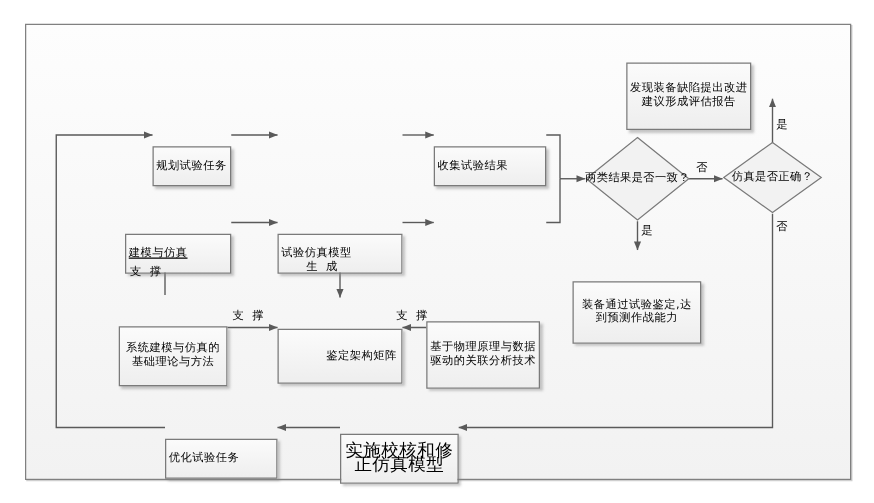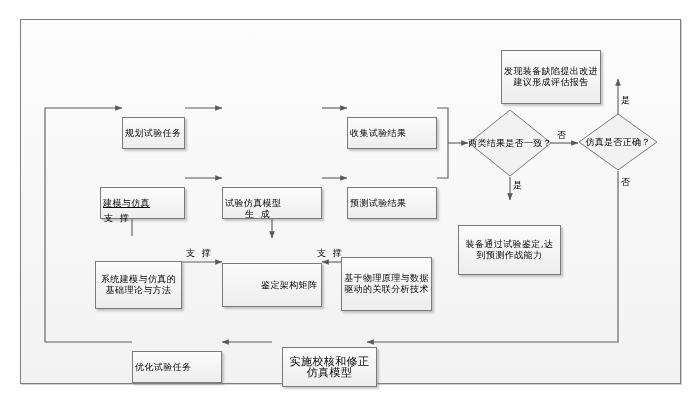--- a/index.html
+++ b/index.html
@@ -140,23 +140,20 @@
   </div>
 
   <div class="node" style="left:100px; top:162px; width:85px; height:32px;text-decoration:underline;">
     <span>建模与仿真</span>
   </div>
 
   <div class="node" style="left:222px; top:162px; width:100px; height:32px;">
     <span>试验仿真模型</span>
   </div>
 
-  <div class="node" style="left:347px; top:162px; width:90px; height:32px;">
-    <span>预测试验结果</span>
-  </div>
 
   <div class="node" style="left:95px; top:236px; width:87px; height:48px; font-size:9px;">
     <span>系统建模与仿真的基础理论与方法</span>
   </div>
 
   <div class="node" style="left:222px; top:238px; width:100px; height:44px;padding-left:38px;">
     <span>鉴定架构矩阵</span>
   </div>
 
   <div class="node" style="left:341px; top:232px; width:91px; height:54px; font-size:9px;">
@@ -168,21 +165,21 @@
   </div>
 
   <div class="node" style="left:458px; top:200px; width:103px; height:50px; font-size:9px;">
     <span>装备通过试验鉴定,达到预测作战能力</span>
   </div>
 
   <div class="node" style="left:132px; top:326px; width:90px; height:32px;">
     <span>优化试验任务</span>
   </div>
 
-  <div class="node" style="left:282px; top:322px; width:95px; height:40px; font-size:11px;">
+  <div class="node" style="left:272px; top:322px; width:95px; height:40px; font-size:14px;">
     <span>实施校核和修正仿真模型</span>
   </div>
 
   <div class="diamond" style="left:468px; top:109px; width:84px; height:68px;">
     <svg class="dshape" viewBox="0 0 84 68">
       <polygon points="42,1 83,34 42,67 1,34" fill="#f2f2f2" stroke="#7a7a7a" stroke-width="1"></polygon>
     </svg>
     <div class="dlabel">两类结果是否一致？</div>
   </div>
 

